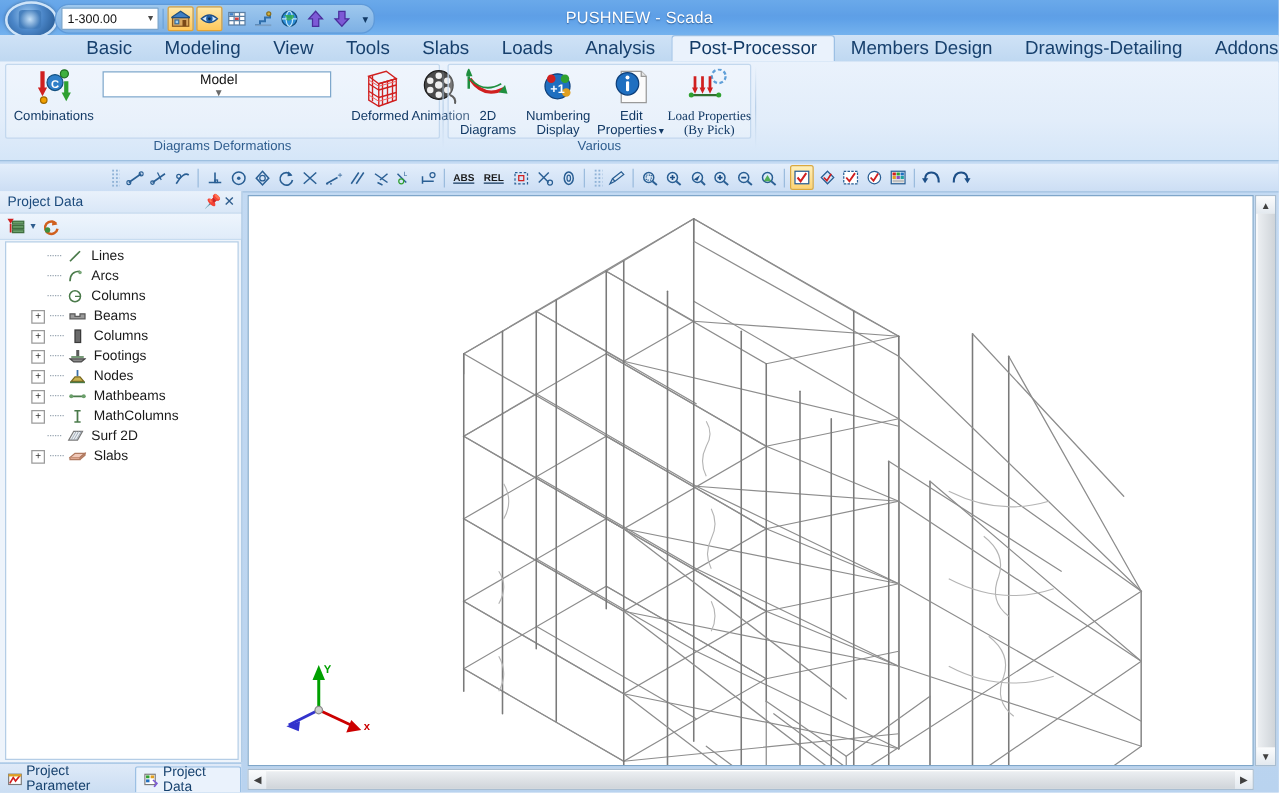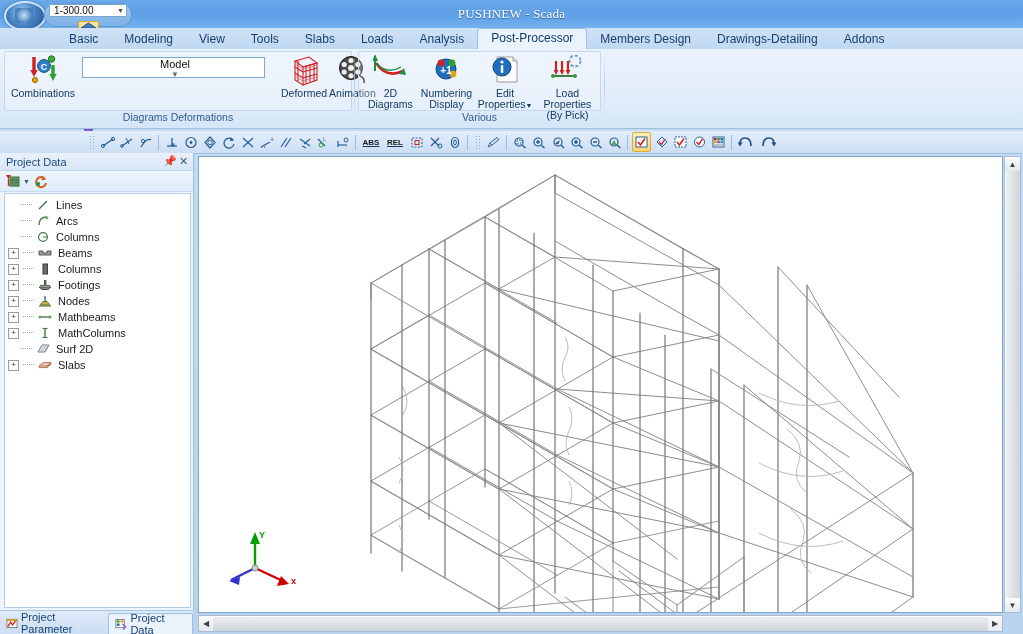--- a/index.html
+++ b/index.html
@@ -17,39 +17,39 @@
   .titlebar{position:absolute;left:0;top:0;width:1023px;height:28px;
     background:linear-gradient(to bottom,#6aa9ea 0%,#5e9fe6 45%,#5fa1e8 55%,#74b2ee 100%);
     border-bottom:1px solid #4e8fd4;}
   .orb{position:absolute;left:4px;top:1px;width:38px;height:26px;border-radius:50%;
     background:radial-gradient(circle at 42% 35%,#9fcbf2 0%,#4b86c8 45%,#1d4f87 100%);
     border:2px solid #cfe4f8;box-shadow:0 0 3px rgba(0,0,0,.35);}
   .orb i{position:absolute;left:9px;top:5px;width:18px;height:15px;display:block;
     background:radial-gradient(circle at 50% 50%,#cfe7fb 0%,#3f79b8 70%);border-radius:3px;opacity:.85;}
   .qat{position:absolute;left:44px;top:3px;height:22px;
     background:linear-gradient(to bottom,#9ec8ee,#7db0e4);
-    border:1px solid #5f9ad9;border-radius:11px;padding:0 4px;display:flex;align-items:center;gap:2px;flex-direction:column;}
+    border:1px solid #5f9ad9;border-radius:11px;padding:0 4px;display:flex;align-items:center;gap:2px;}
   .qat-combo{width:70px;height:16px;background:#fff;border:1px solid #7ba5cc;
     display:flex;align-items:center;justify-content:space-between;padding:0 2px 0 4px;
     font-size:10px;color:#111;border-radius:1px;}
   .qat-combo .arw{font-size:7px;color:#4a4a4a;}
   .qbtn{width:19px;height:18px;display:flex;align-items:center;justify-content:center;
     border-radius:2px;position:relative;}
   .qbtn.on{background:linear-gradient(to bottom,#ffe9a8,#ffc85c);border:1px solid #e0a43a;}
   .qsep{width:1px;height:16px;background:#6fa3d8;margin:0 1px;}
   .qmore{margin-left:5px;font-size:9px;color:#123a66;}
   .title-text{position:absolute;left:0;top:0;width:1023px;height:40px;line-height:28px;
     text-align:center;color:#ffffff;font-size:13px;letter-spacing:.2px;
-    text-shadow:0 1px 1px rgba(0,40,90,.55);pointer-events:none;font-family:Liberation Serif, serif;}
+    text-shadow:0 1px 1px rgba(0,40,90,.55);pointer-events:none;}
 
   
   .tabstrip{position:absolute;left:0;top:28px;width:1023px;height:21px;
     background:linear-gradient(to bottom,#cfe2f6,#bfd8f1);
     border-bottom:1px solid #8cb6e0;display:flex;align-items:flex-end;padding-left:56px;}
-  .tab{height:20px;line-height:20px;padding:0 13px;font-size:12px;color:#17406d;
+  .tab{height:20px;line-height:20px;padding:0 13px;font-size:15px;color:#17406d;
     cursor:default;white-space:nowrap;}
   .tab.active{background:#eaf2fc;border:1px solid #9cc0e4;border-bottom:none;
     border-radius:3px 3px 0 0;color:#123a66;height:20px;line-height:19px;}
 
   
   .ribbon{position:absolute;left:0;top:49px;width:1023px;height:79px;
     background:linear-gradient(to bottom,#eaf2fc 0%,#e2edfa 60%,#d5e6f8 100%);
     border-bottom:1px solid #9dbfdf;}
   .rgroup{position:absolute;top:2px;height:74px;}
   .rgroup .gbody{position:relative;height:58px;display:flex;align-items:flex-start;}
@@ -86,21 +86,21 @@
     background:#eef4fb;border-right:1px solid #9dbfdf;}
   .lp-head{height:17px;display:flex;align-items:center;padding:0 3px 0 6px;
     background:linear-gradient(to bottom,#e9f1fb,#d9e7f7);border-bottom:1px solid #bcd4ec;}
   .lp-title{flex:1;font-size:11px;color:#1b4a7c;}
   .lp-ico{width:13px;height:13px;display:flex;align-items:center;justify-content:center;
     font-size:11px;color:#2f5d8e;cursor:default;}
   .lp-tools{height:20px;display:flex;align-items:center;gap:3px;padding:0 5px;
     background:linear-gradient(to bottom,#eef5fd,#e0ecf9);border-bottom:1px solid #c7dcf0;}
   .tree{position:absolute;left:4px;top:40px;width:185px;height:410px;background:#fff;
     border:1px solid #b4cde6;overflow:hidden;padding-top:3px;}
-  .tnode{height:16px;display:flex;align-items:center;padding-left:3px;font-size:11px;color:#1a1a1a;
+  .tnode{height:16px;display:flex;align-items:center;padding-left:20px;font-size:11px;color:#1a1a1a;
     cursor:default;}
   .tplus{width:9px;height:9px;border:1px solid #9a9a9a;background:#fff;font-size:8px;
     line-height:7px;text-align:center;color:#333;margin-right:4px;flex:0 0 auto;}
   .tplus.blank{border:none;background:none;}
   .tdash{width:11px;height:1px;border-top:1px dotted #9aa7b3;margin-right:3px;flex:0 0 auto;}
   .ticon{width:16px;height:13px;margin-right:5px;display:flex;align-items:center;justify-content:center;flex:0 0 auto;}
 
   
   .btabs{position:absolute;left:0;top:610px;width:193px;height:24px;
     background:linear-gradient(to bottom,#dfeaf8,#c8dcf2);display:flex;align-items:flex-start;
@@ -330,21 +330,21 @@
               <circle cx="13" cy="7" r="1.6" fill="#fff"></circle>
               <rect x="11.8" y="10" width="2.5" height="8" rx="1" fill="#fff"></rect>
             </svg>
           </span>
           <span class="lbl">
             <span>Edit</span><br>
             <span>Properties</span><span style="font-size:7px;">▼</span>
           </span>
         </div>
 
-        <div class="bigbtn" style="width:70px;">
+        <div class="bigbtn" style="width:70px;font-family:Liberation Serif, serif;">
           <span class="ico">
             <svg width="34" height="30" viewBox="0 0 34 30">
               <circle cx="25" cy="6" r="5.5" fill="none" stroke="#5f9fd8" stroke-width="1.8" stroke-dasharray="3 2"></circle>
               <path d="M6 6 L6 17 M12 6 L12 17 M18 6 L18 17" stroke="#d02020" stroke-width="2.2"></path>
               <path d="M3.6 15 L6 20 L8.4 15 Z" fill="#d02020"></path>
               <path d="M9.6 15 L12 20 L14.4 15 Z" fill="#d02020"></path>
               <path d="M15.6 15 L18 20 L20.4 15 Z" fill="#d02020"></path>
               <line x1="2" y1="21" x2="26" y2="21" stroke="#2f7030" stroke-width="1.8"></line>
               <circle cx="3" cy="21" r="2" fill="#2fa030"></circle>
               <circle cx="25" cy="21" r="2" fill="#2fa030"></circle>

